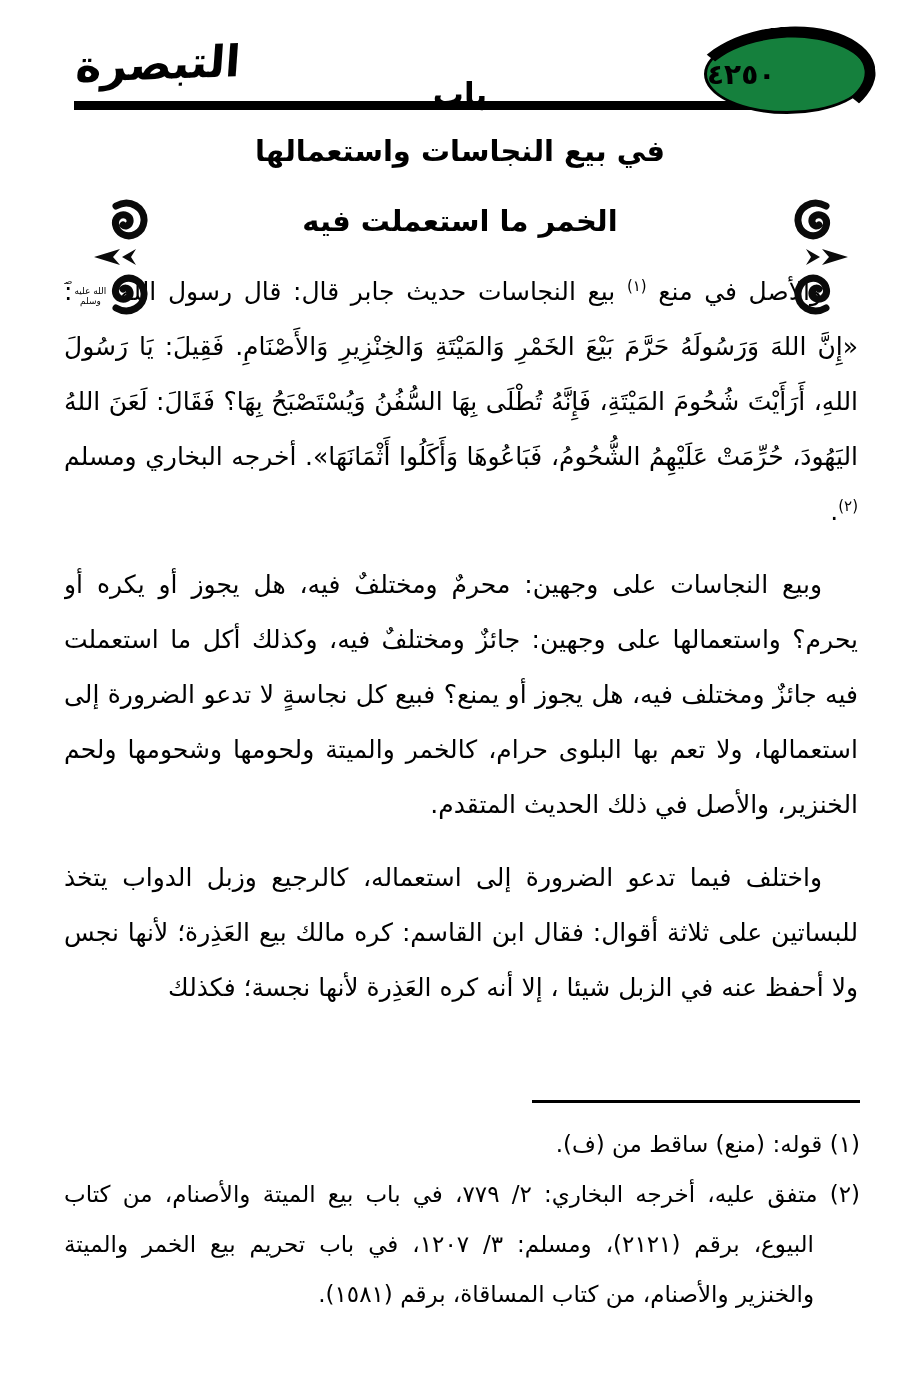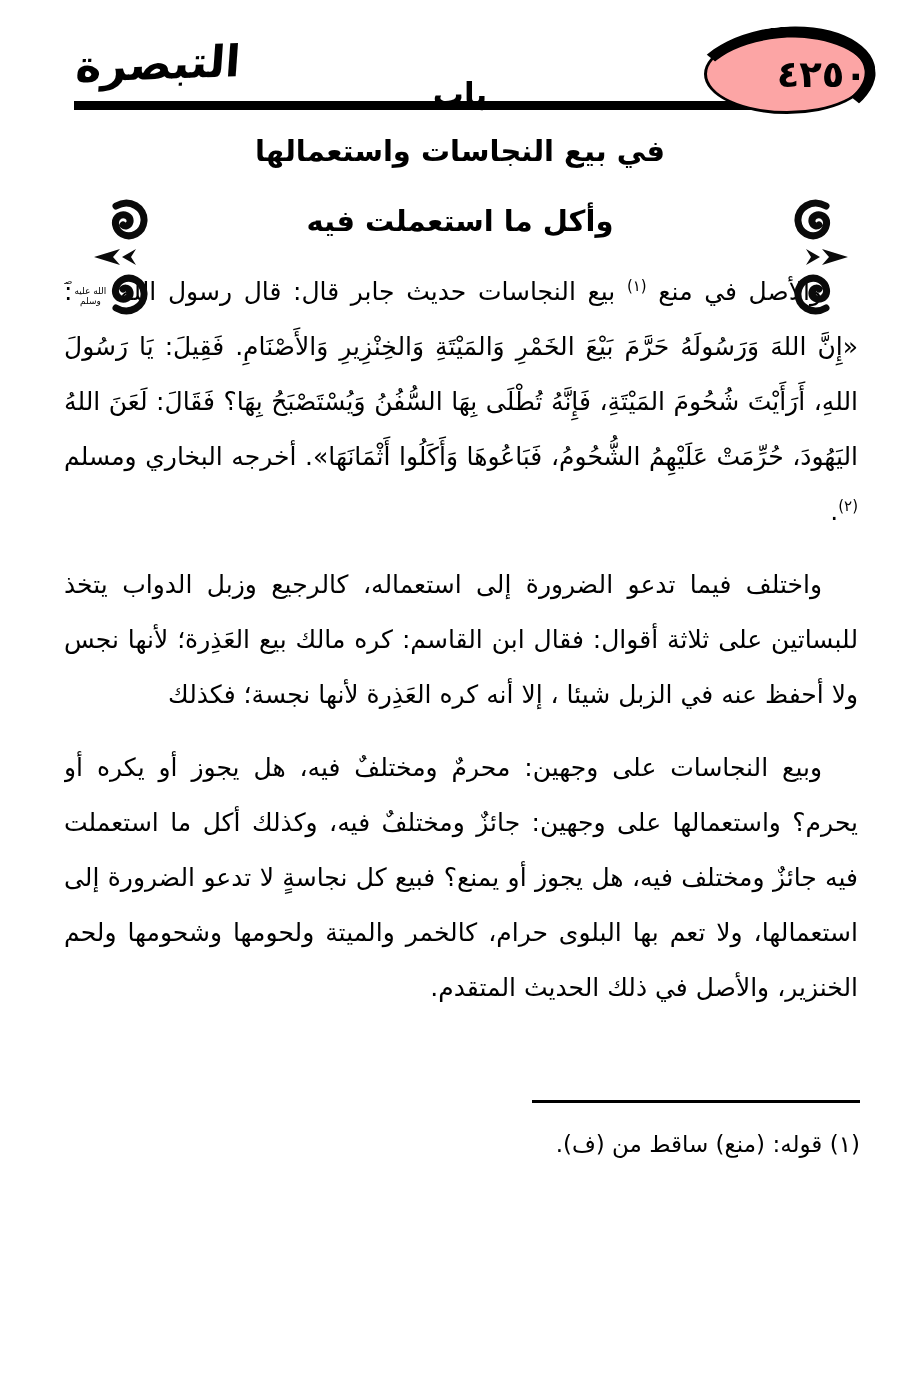--- a/index.html
+++ b/index.html
@@ -22,23 +22,23 @@
     z-index: 3; direction: rtl;
   }
   .header-rule {
     position: absolute; top: 101px; left: 74px;
     width: 718px; height: 9px; background: #000; z-index: 1;
   }
   .page-badge {
     position: absolute; top: 34px; right: 50px;
     width: 160px; height: 74px;
     border: 3px solid #000; border-radius: 50%;
-    background: #fca5a5; z-index: 2;
-    display: flex; align-items: center; justify-content: flex-start;
-    font-size: 37px; font-weight: bold;
+    background: #15803d; z-index: 2;
+    display: flex; align-items: center; justify-content: flex-end;
+    font-size: 28px; font-weight: bold;
   }
   .badge-arc {
     position: absolute; top: -10px; right: -9px;
     width: 164px; height: 82px;
     border: 11px solid transparent;
     border-top-color: #000; border-right-color: #000;
     border-radius: 50%;
     transform: rotate(-6deg);
   }
   
@@ -84,21 +84,21 @@
   <div class="logo">التبصرة</div>
   <div class="header-rule"></div>
   <div class="page-badge">
     <div class="badge-arc"></div>
     <span>٤٢٥٠</span>
   </div>
 
   <div class="title-block">
     <div class="kicker">باب</div>
     <div class="t-line1">في بيع النجاسات واستعمالها</div>
-    <div class="t-line2">وأكل ما استعملت فيه</div>
+    <div class="t-line2">الخمر ما استعملت فيه</div>
   </div>
 
   <svg class="ornament ornament-right" width="64" height="118" viewBox="0 0 64 118">
     <g stroke="#0a0a0a" stroke-width="7" fill="none" stroke-linecap="round">
       <path d="M36 8 C22 0 7 10 8 23 C9 35 21 41 30 36 C37 32 39 22 33 18 C28 15 21 18 22 24 C23 28 27 29 29 27"></path>
       <path d="M36 110 C22 118 7 108 8 95 C9 83 21 77 30 82 C37 86 39 96 33 100 C28 103 21 100 22 94 C23 90 27 89 29 91"></path>
     </g>
     <g fill="#0a0a0a">
       <path d="M32 51 L58 59 L32 67 L39 59 Z"></path>
       <path d="M30 59 L16 51 L21 59 L16 67 Z"></path>
@@ -110,22 +110,23 @@
       <path d="M36 110 C22 118 7 108 8 95 C9 83 21 77 30 82 C37 86 39 96 33 100 C28 103 21 100 22 94 C23 90 27 89 29 91"></path>
     </g>
     <g fill="#0a0a0a">
       <path d="M32 51 L58 59 L32 67 L39 59 Z"></path>
       <path d="M30 59 L16 51 L21 59 L16 67 Z"></path>
     </g>
   </svg>
 
   <main class="body-text">
     <p><span>والأصل في منع </span><sup class="fnref">(١)</sup><span> بيع النجاسات حديث جابر قال: قال رسول الله </span><span class="saw">صلى الله عليه وسلم</span><span>: </span><strong class="hadith">«إِنَّ اللهَ وَرَسُولَهُ حَرَّمَ بَيْعَ الخَمْرِ وَالمَيْتَةِ وَالخِنْزِيرِ وَالأَصْنَامِ. فَقِيلَ: يَا رَسُولَ اللهِ، أَرَأَيْتَ شُحُومَ المَيْتَةِ، فَإِنَّهُ تُطْلَى بِهَا السُّفُنُ وَيُسْتَصْبَحُ بِهَا؟ فَقَالَ: لَعَنَ اللهُ اليَهُودَ، حُرِّمَتْ عَلَيْهِمُ الشُّحُومُ، فَبَاعُوهَا وَأَكَلُوا أَثْمَانَهَا»</strong><span>. أخرجه البخاري ومسلم </span><sup class="fnref">(٢)</sup><span>.</span></p>
+    <p>وبيع النجاسات على وجهين: محرمٌ ومختلفٌ فيه، هل يجوز أو يكره أو يحرم؟ واستعمالها على وجهين: جائزٌ ومختلفٌ فيه، وكذلك أكل ما استعملت فيه جائزٌ ومختلف فيه، هل يجوز أو يمنع؟ فبيع كل نجاسةٍ لا تدعو الضرورة إلى استعمالها، ولا تعم بها البلوى حرام، كالخمر والميتة ولحومها وشحومها ولحم الخنزير، والأصل في ذلك الحديث المتقدم.</p>
     <p>واختلف فيما تدعو الضرورة إلى استعماله، كالرجيع وزبل الدواب يتخذ للبساتين على ثلاثة أقوال: فقال ابن القاسم: كره مالك بيع العَذِرة؛ لأنها نجس ولا أحفظ عنه في الزبل شيئا ، إلا أنه كره العَذِرة لأنها نجسة؛ فكذلك</p>
-    <p>وبيع النجاسات على وجهين: محرمٌ ومختلفٌ فيه، هل يجوز أو يكره أو يحرم؟ واستعمالها على وجهين: جائزٌ ومختلفٌ فيه، وكذلك أكل ما استعملت فيه جائزٌ ومختلف فيه، هل يجوز أو يمنع؟ فبيع كل نجاسةٍ لا تدعو الضرورة إلى استعمالها، ولا تعم بها البلوى حرام، كالخمر والميتة ولحومها وشحومها ولحم الخنزير، والأصل في ذلك الحديث المتقدم.</p>
   </main>
 
   <section class="footnotes">
     <div class="fn-sep"></div>
     <p class="fn"><span>(١)</span><span> قوله: (منع) ساقط من (ف).</span></p>
+    <p class="fn"><span>(٢)</span><span> متفق عليه، أخرجه البخاري: ٢/ ٧٧٩، في باب بيع الميتة والأصنام، من كتاب البيوع، برقم (٢١٢١)، ومسلم: ٣/ ١٢٠٧، في باب تحريم بيع الخمر والميتة والخنزير والأصنام، من كتاب المساقاة، برقم (١٥٨١).</span></p>
   </section>
 
 </div>
 
 </body></html>

